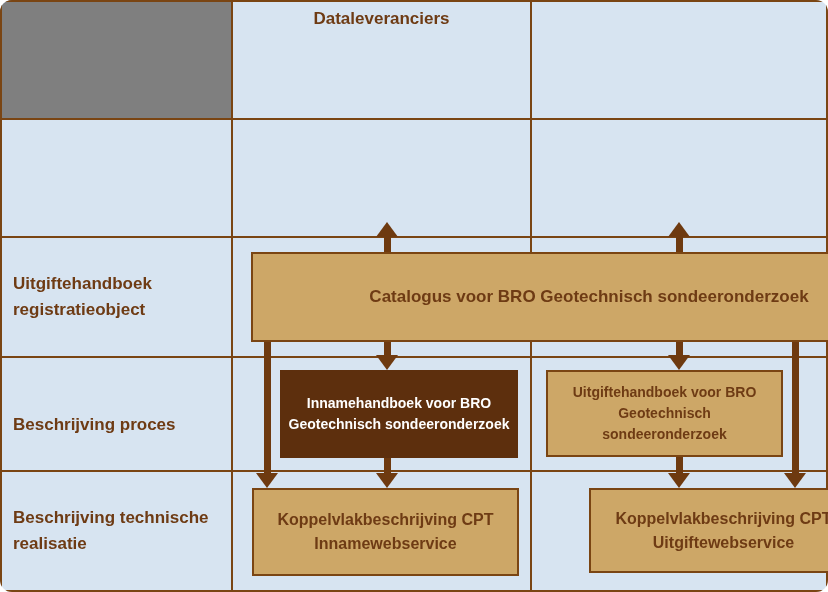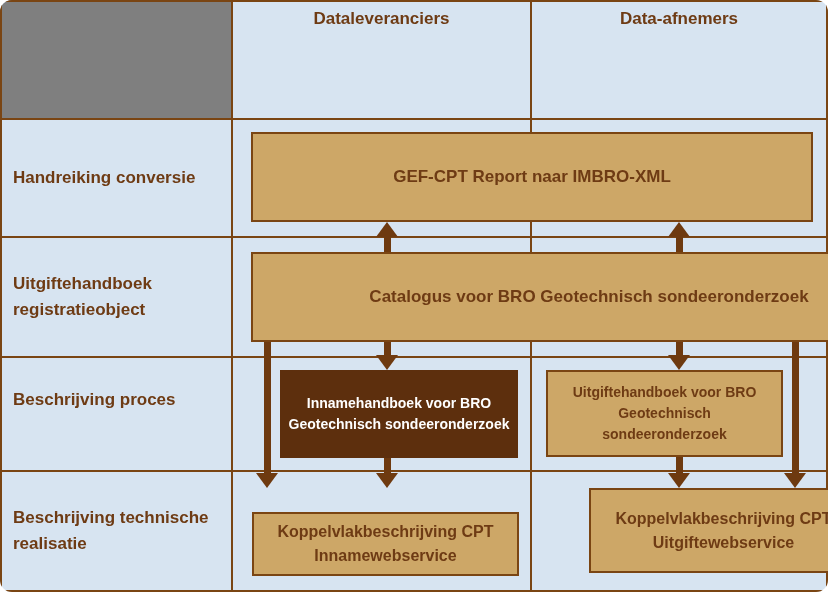--- a/index.html
+++ b/index.html
@@ -98,25 +98,23 @@
   <div class="hline" style="top:236px;"></div>
   <div class="hline" style="top:356px;"></div>
   <div class="hline" style="top:470px;"></div>
   <div class="hline" style="top:590px;"></div>
   <div class="vline" style="left:0;"></div>
   <div class="vline" style="left:231px;"></div>
   <div class="vline" style="left:530px;"></div>
   <div class="vline" style="left:826px;"></div>
 
   <div class="col-header" style="left:232px;width:299px;">Dataleveranciers</div>
-  <div class="col-header" style="left:531px;width:296px;">Data-afnemers</div>
 
-  <div class="row-label" style="top:120px;height:116px;">Handreiking conversie</div>
   <div class="row-label" style="top:238px;height:118px;">Uitgiftehandboek registratieobject</div>
-  <div class="row-label" style="top:344px;height:112px;">Beschrijving proces</div>
+  <div class="row-label" style="top:369px;height:112px;">Beschrijving proces</div>
   <div class="row-label" style="top:472px;height:118px;">Beschrijving technische realisatie</div>
 
   <div class="arrow up" style="left:376px;top:222px;height:30px;">
     <div class="shaft"></div>
     <div class="head"></div>
   </div>
   <div class="arrow up" style="left:668px;top:222px;height:30px;">
     <div class="shaft"></div>
     <div class="head"></div>
   </div>
@@ -138,20 +136,19 @@
   </div>
   <div class="arrow down" style="left:256px;top:342px;height:146px;">
     <div class="shaft"></div>
     <div class="head"></div>
   </div>
   <div class="arrow down" style="left:784px;top:342px;height:146px;">
     <div class="shaft"></div>
     <div class="head"></div>
   </div>
 
-  <div class="box tan big" style="left:251px;top:132px;width:562px;height:90px;">GEF-CPT Report naar IMBRO-XML</div>
   <div class="box tan big" style="left:251px;top:252px;width:676px;height:90px;">Catalogus voor BRO Geotechnisch sondeeronderzoek</div>
   <div class="box dark mid" style="left:280px;top:370px;width:238px;height:88px;">Innamehandboek voor BRO Geotechnisch sondeeronderzoek</div>
   <div class="box tan mid" style="left:546px;top:370px;width:237px;height:87px;">Uitgiftehandboek voor BRO Geotechnisch sondeeronderzoek</div>
-  <div class="box tan small" style="left:252px;top:512px;width:267px;height:64px;text-align:center;">Koppelvlakbeschrijving CPT Innamewebservice</div>
+  <div class="box tan small" style="left:252px;top:488px;width:267px;height:88px;text-align:center;">Koppelvlakbeschrijving CPT Innamewebservice</div>
   <div class="box tan small" style="left:546px;top:488px;width:269px;height:85px;margin-left:43px;">Koppelvlakbeschrijving CPT Uitgiftewebservice</div>
 
 </div>
 
 </body></html>

